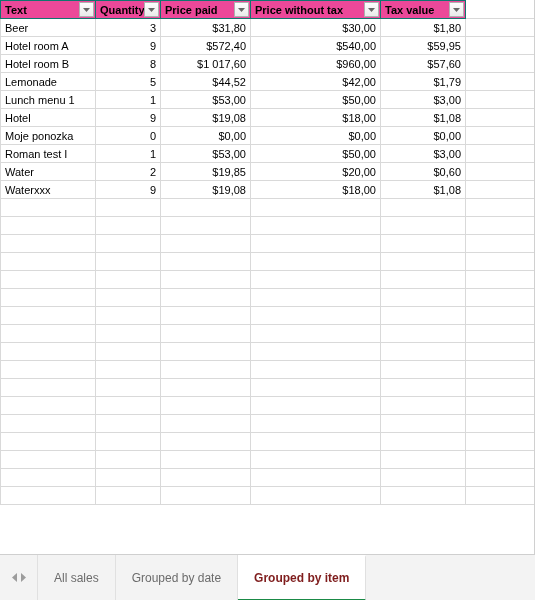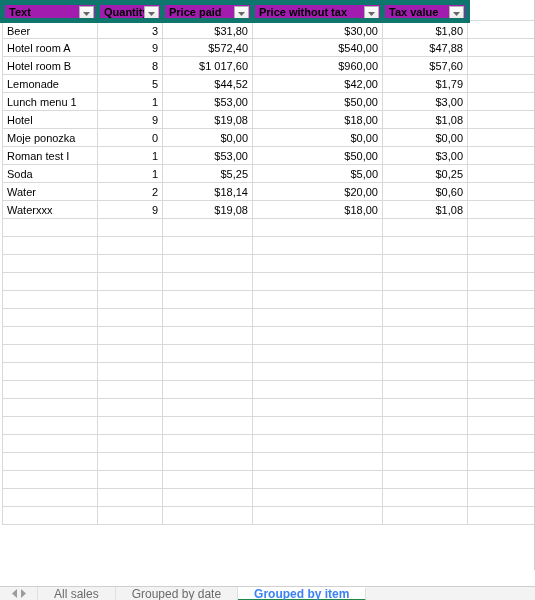--- a/index.html
+++ b/index.html
@@ -31,24 +31,24 @@
   col.c-extra { width: 70px; }
 
   th, td {
     border: 1px solid #d9d9d9;
     height: 18px;
     padding: 0 4px;
     white-space: nowrap;
     overflow: hidden;
   }
   thead th {
-    background: #a21caf;
+    background: #ec4899;
     font-weight: bold;
     text-align: left;
-    border: 5px solid #0f766e;
+    border: 1px solid #0f766e;
     position: relative;
     padding-right: 18px;
   }
   thead th.extra {
     border-left: 1px solid #bfbfbf;
     border-right: none;
     border-top: none;
     border-bottom: 1px solid #d9d9d9;
     padding-right: 4px;
     background: #fff;
@@ -71,21 +71,21 @@
   td.neg  { color: #d90000; }
   td.extra {
     border-left: 1px solid #d9d9d9;
     border-right: none;
   }
 
   
   .tabbar {
     position: absolute;
     left: 0; right: 0; bottom: 0;
-    height: 14px;
+    height: 46px;
     background: #f3f3f3;
     border-top: 1px solid #cfcfcf;
     display: flex;
     align-items: stretch;
     font-size: 12px;
   }
   .tab-nav {
     width: 38px;
     display: flex;
     align-items: center;
@@ -99,21 +99,21 @@
     display: flex;
     align-items: center;
     color: #6b6b6b;
     border-right: 1px solid #e0e0e0;
     background: #f3f3f3;
     cursor: pointer;
     white-space: nowrap;
   }
   .tab.active {
     background: #fff;
-    color: #3b82f6;
+    color: #7f1d1d;
     font-weight: bold;
     border-top: 2px solid #fff;
     border-bottom: 2px solid #1a8a46;
     margin-bottom: -1px;
   }
 </style>
 </head>
 <body>
 
 <div class="sheet">
@@ -163,21 +163,21 @@
           <td class="num">$31,80</td>
           <td class="num">$30,00</td>
           <td class="num">$1,80</td>
           <td class="extra"></td>
         </tr>
         <tr>
           <td class="text">Hotel room A</td>
           <td class="num">9</td>
           <td class="num">$572,40</td>
           <td class="num">$540,00</td>
-          <td class="num">$47,88</td>
+          <td class="num">$59,95</td>
           <td class="extra"></td>
         </tr>
         <tr>
           <td class="text">Hotel room B</td>
           <td class="num">8</td>
           <td class="num">$1 017,60</td>
           <td class="num">$960,00</td>
           <td class="num">$57,60</td>
           <td class="extra"></td>
         </tr>
@@ -215,31 +215,23 @@
         </tr>
         <tr>
           <td class="text">Roman test I</td>
           <td class="num">1</td>
           <td class="num">$53,00</td>
           <td class="num">$50,00</td>
           <td class="num">$3,00</td>
           <td class="extra"></td>
         </tr>
         <tr>
-          <td class="text">Soda</td>
-          <td class="num">1</td>
-          <td class="num">$5,25</td>
-          <td class="num">$5,00</td>
-          <td class="num">$0,25</td>
-          <td class="extra"></td>
-        </tr>
-        <tr>
           <td class="text">Water</td>
           <td class="num">2</td>
-          <td class="num">$18,14</td>
+          <td class="num">$19,85</td>
           <td class="num">$20,00</td>
           <td class="num">$0,60</td>
           <td class="extra"></td>
         </tr>
         <tr>
           <td class="text">Waterxxx</td>
           <td class="num">9</td>
           <td class="num">$19,08</td>
           <td class="num">$18,00</td>
           <td class="num">$1,08</td>

